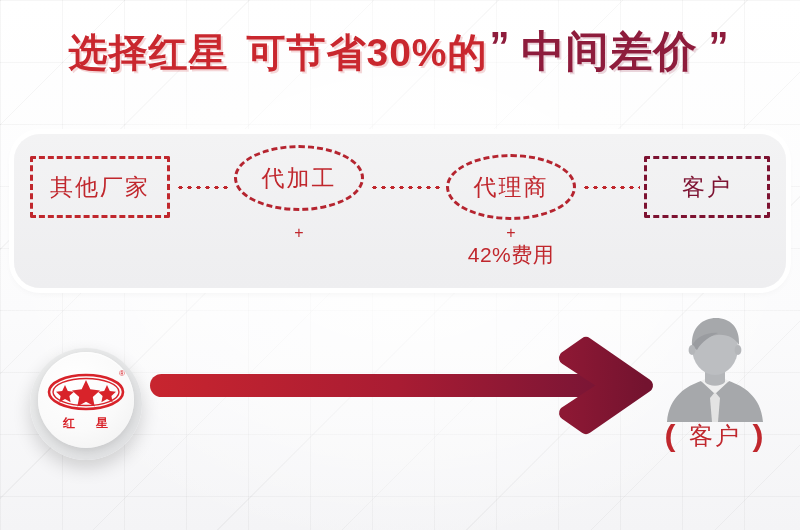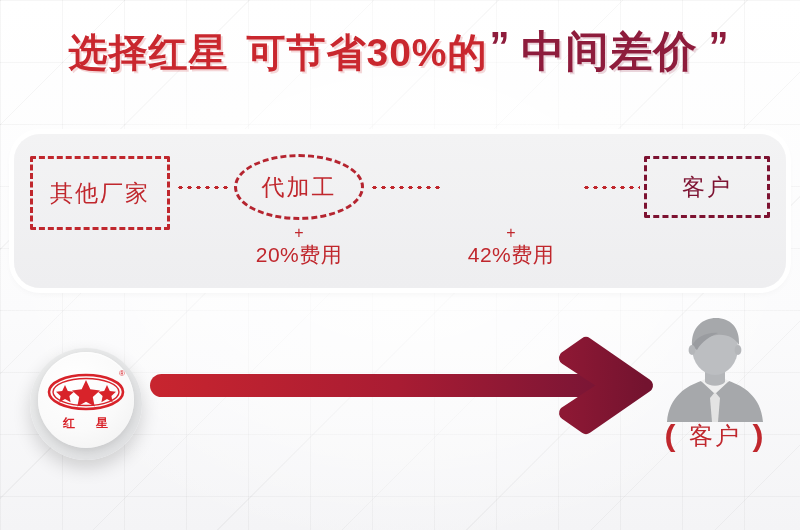--- a/index.html
+++ b/index.html
@@ -80,22 +80,22 @@
     border-radius:2px;
   }
   .node-oval{
     border:3px dashed #b5242f;
     border-radius:50%;
   }
   .node-dark{
     border-color:#7d1231;
     color:#7d1231;
   }
-  #n-factory{left:16px;top:22px;width:140px;height:74px;}
-  #n-oem{left:220px;top:20px;width:130px;height:66px;}
+  #n-factory{left:16px;top:22px;width:140px;height:62px;}
+  #n-oem{left:220px;top:11px;width:130px;height:66px;}
   #n-agent{left:432px;top:20px;width:130px;height:66px;}
   #n-client{left:630px;top:22px;width:126px;height:62px;}
 
   .dots{
     position:absolute;top:52px;height:3px;
     background-image:radial-gradient(circle, #c0272d 45%, rgba(0,0,0,0) 46%);
     background-size:9px 3px;
     background-repeat:repeat-x;
   }
   #d1{left:162px;width:54px;}
@@ -172,30 +172,32 @@
     </div>
 
     <div class="dots" id="d1"></div>
 
     <div class="node node-oval" id="n-oem">
       <span>代加工</span>
     </div>
 
     <div class="dots" id="d2"></div>
 
+    <div class="node node-oval" id="n-agent">
+      <span>代理商</span>
+    </div>
 
     <div class="dots" id="d3"></div>
 
     <div class="node node-rect node-dark" id="n-client">
       <span>客户</span>
     </div>
 
     <div class="fee" id="fee1">
       <span class="plus">+</span>
-      <span class="amt">20%费用</span>
     </div>
 
     <div class="fee" id="fee2">
       <span class="plus">+</span>
       <span class="amt">42%费用</span>
     </div>
   </div>
 
   <div id="badge-shadow"></div>
   <div id="badge">

